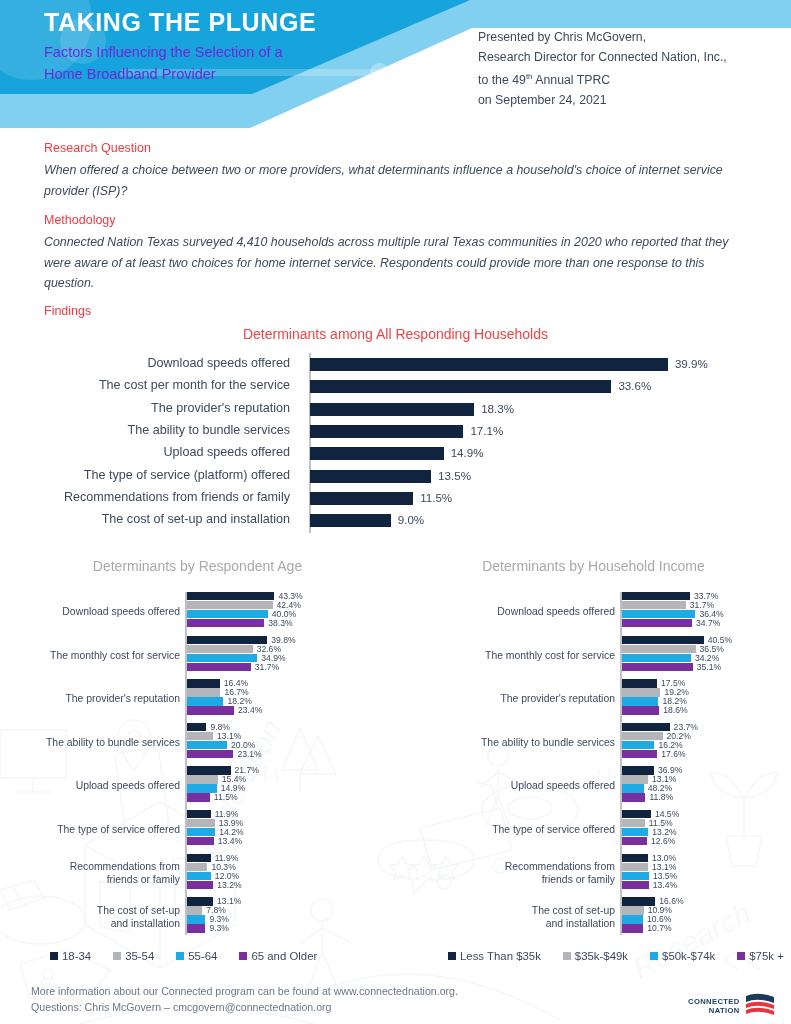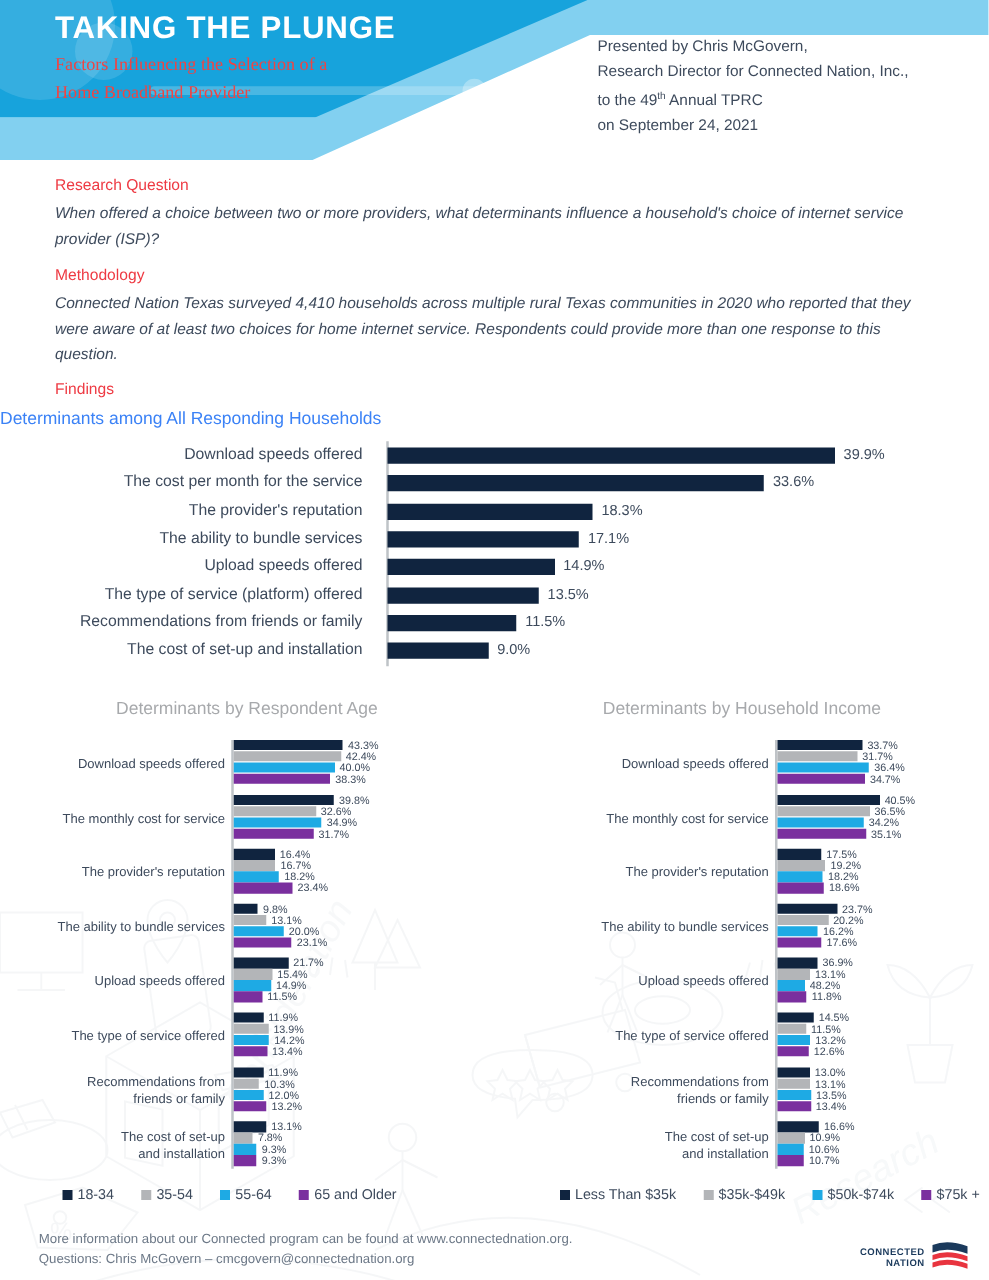--- a/index.html
+++ b/index.html
@@ -14,38 +14,38 @@
   .hdr-dark2{position:absolute;left:0;top:0;width:470px;height:94px;background:#17a3dc;
     clip-path:polygon(0 0, 470px 0, 252px 94px, 0 94px);}
   .hdr-blob{position:absolute;background:rgba(255,255,255,.13);border-radius:50%;}
   .hdr-pill{position:absolute;left:120px;top:69px;width:268px;height:7px;
     background:rgba(255,255,255,.22);border-radius:4px;}
   .hdr-dot{position:absolute;left:370px;top:63px;width:19px;height:19px;
     background:rgba(255,255,255,.30);border-radius:50%;}
   #title-main{position:absolute;left:44px;top:8px;font-size:25px;font-weight:bold;
     letter-spacing:.6px;color:#ffffff;}
   #title-sub{position:absolute;left:44px;top:41px;font-size:14.5px;line-height:22px;
-    color:#ef4444;width:330px;font-family:Liberation Serif, serif;}
+    color:#6d28d9;width:330px;}
   #presenter{position:absolute;left:478px;top:28px;font-size:12.3px;line-height:19.6px;
     color:#3d4a5c;}
   #presenter sup{font-size:8px;vertical-align:super;}
 
   
   #watermark{position:absolute;left:0;top:560px;width:791px;height:464px;
     opacity:.45;pointer-events:none;}
 
   
   .sec-head{position:absolute;color:#ee3a43;font-size:12.5px;}
   .sec-body{position:absolute;font-style:italic;font-size:12.4px;line-height:20.5px;
     color:#3d4a5c;}
 
   
   #chart1{position:absolute;left:0;top:326px;width:791px;height:220px;}
-  #chart1 .ctitle{position:absolute;left:0;top:0;width:791px;
-    font-size:14px;color:#3b82f6;}
+  #chart1 .ctitle{position:absolute;left:0;top:0;width:791px;text-align:center;
+    font-size:14px;color:#ef4444;}
   #chart1 .axis{position:absolute;left:309px;top:27px;width:1.5px;height:180px;background:#bfc3c7;}
   #chart1 .c1lab{position:absolute;width:290px;text-align:right;font-size:12.6px;
     color:#3d4a5c;left:0;}
   #chart1 .bar{position:absolute;height:13px;background:#10243f;top:4px;left:310px;}
   #chart1 .val{position:absolute;font-size:11.6px;color:#3d4a5c;top:3px;}
 
   
   .gchart{position:absolute;top:558px;width:395px;height:400px;}
   .gchart.left{left:0;}
   .gchart.right{left:396px;}

